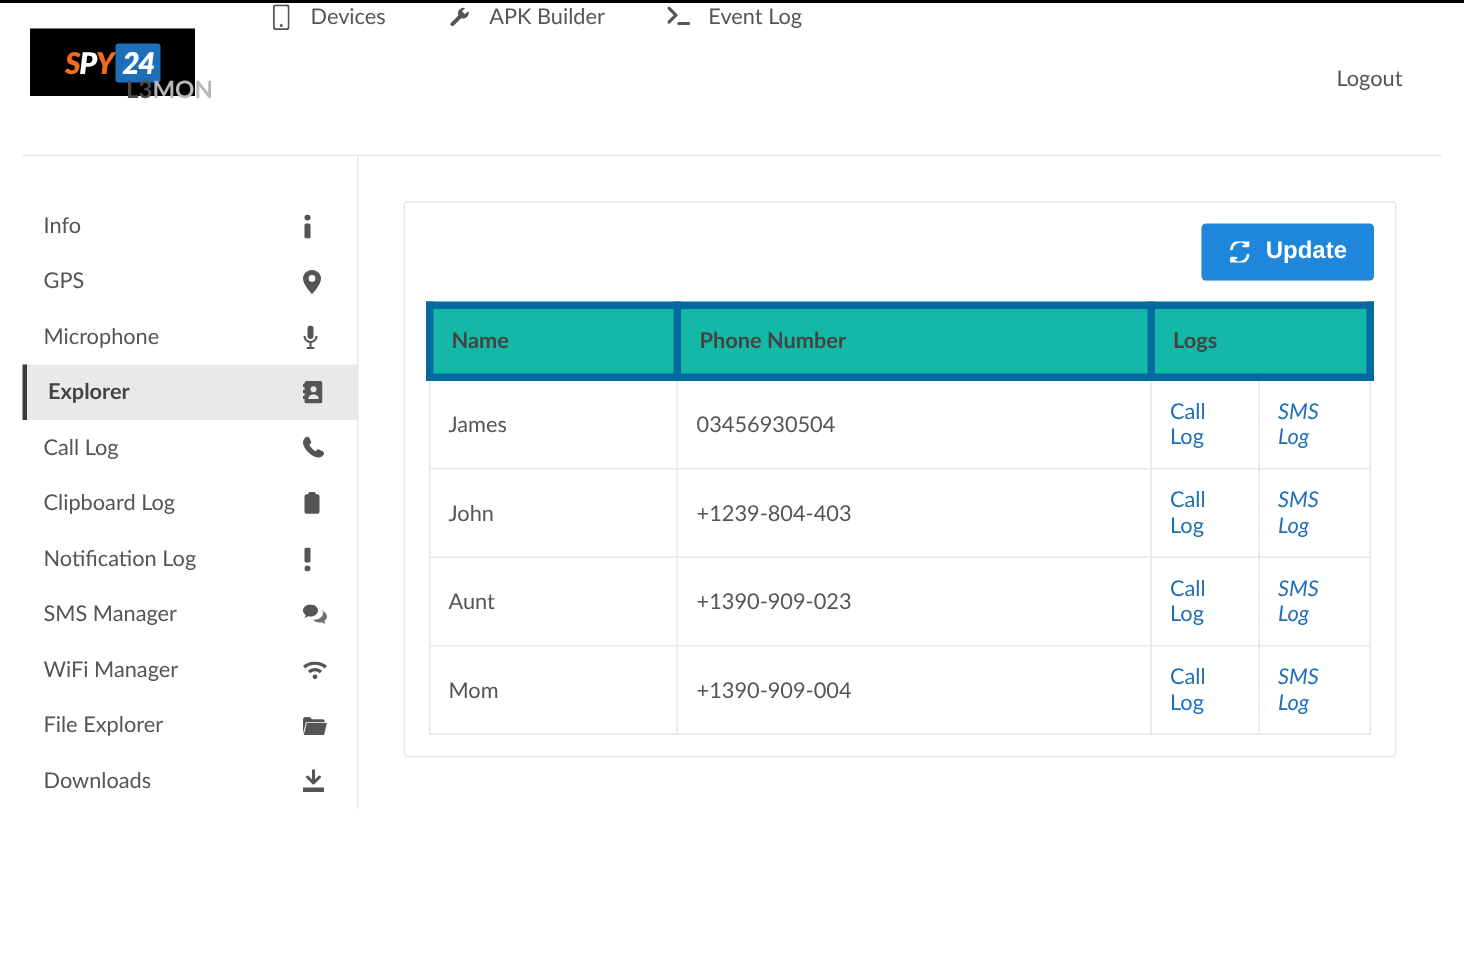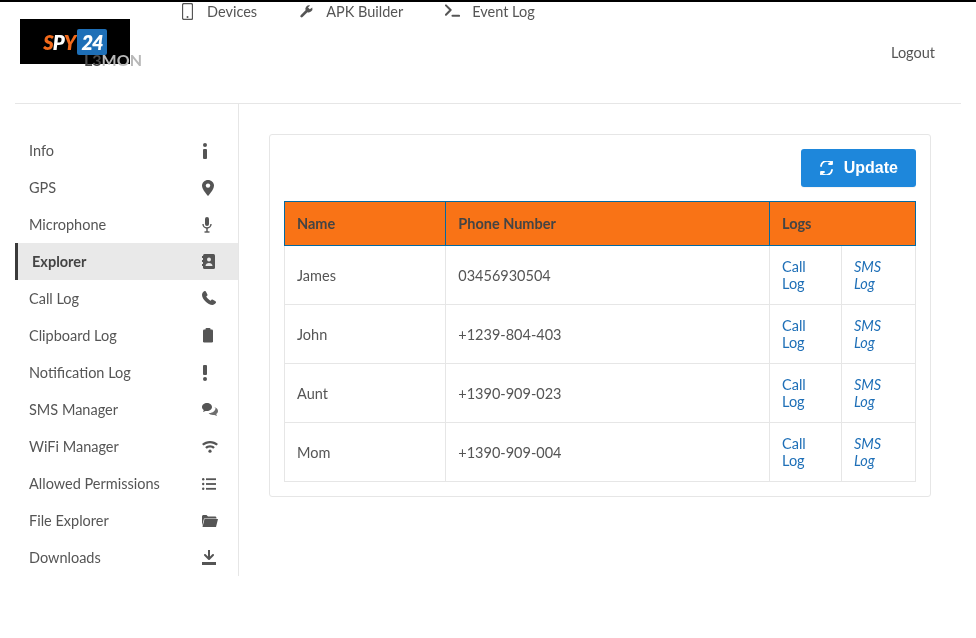--- a/index.html
+++ b/index.html
@@ -54,22 +54,22 @@
   .update-row { display: flex; justify-content: flex-end; margin-bottom: 14px; }
   .btn-update {
     background: #1e87db; color: #fff; border: none; border-radius: 3px;
     padding: 10px 18px; font-size: 16px; font-weight: 600; display: inline-flex;
     align-items: center; gap: 10px; cursor: pointer;
     box-shadow: 0 1px 1px rgba(0,0,0,.05);
   }
 
   table { width: 100%; border-collapse: collapse; font-size: 14.5px; }
   thead th {
-    background: #f97316; text-align: left; font-weight: 700; color: #444;
-    padding: 13px 12px; border: 1px solid #0369a1;
+    background: #14b8a6; text-align: left; font-weight: 700; color: #444;
+    padding: 13px 12px; border: 5px solid #0369a1;
   }
   tbody td { padding: 12px 12px; border: 1px solid #e6e6e6; color: #555; }
   .link { color: #1e6fb7; cursor: pointer; }
   .col-call { width: 72px; text-align: left; }
   .col-sms { width: 74px; text-align: left; font-style: italic; }
 
   
   svg { display: block; }
 </style>
 </head>
@@ -216,33 +216,20 @@
       <span class="side-icon">
         <svg width="16" height="12" viewBox="0 0 16 12">
             <path d="M0 3C2.1 1.1 5 0 8 0s5.9 1.1 8 3l-1.6 1.6C12.8 3.1 10.5 2.2 8 2.2S3.2 3.1 1.6 4.6L0 3z" fill="#555"></path>
             <path d="M3.2 6.2C4.5 5 6.2 4.3 8 4.3s3.5.7 4.8 1.9l-1.6 1.6C10.3 7 9.2 6.5 8 6.5s-2.3.5-3.2 1.3L3.2 6.2z" fill="#555"></path>
             <circle cx="8" cy="10.2" r="1.6" fill="#555"></circle>
           </svg>
       </span>
     </div>
 
 
-    <div class="side-item">
-      <span>Allowed Permissions</span>
-      <span class="side-icon">
-        <svg width="14" height="12" viewBox="0 0 14 12">
-            <circle cx="1.2" cy="1.2" r="1.2" fill="#555"></circle>
-            <rect x="4" y="0.3" width="10" height="1.8" fill="#555"></rect>
-            <circle cx="1.2" cy="6" r="1.2" fill="#555"></circle>
-            <rect x="4" y="5.1" width="10" height="1.8" fill="#555"></rect>
-            <circle cx="1.2" cy="10.8" r="1.2" fill="#555"></circle>
-            <rect x="4" y="9.9" width="10" height="1.8" fill="#555"></rect>
-          </svg>
-      </span>
-    </div>
 
     <div class="side-item">
       <span>File Explorer</span>
       <span class="side-icon">
         <svg width="16" height="12" viewBox="0 0 16 12">
             <path d="M0 1.5C0 .7.7 0 1.5 0h3l1.5 1.5H13c.8 0 1.5.7 1.5 1.5v.5H2L0 11V1.5z" fill="#555"></path>
             <path d="M2.5 4H16l-2 8H.5l2-8z" fill="#555"></path>
           </svg>
       </span>
     </div>

